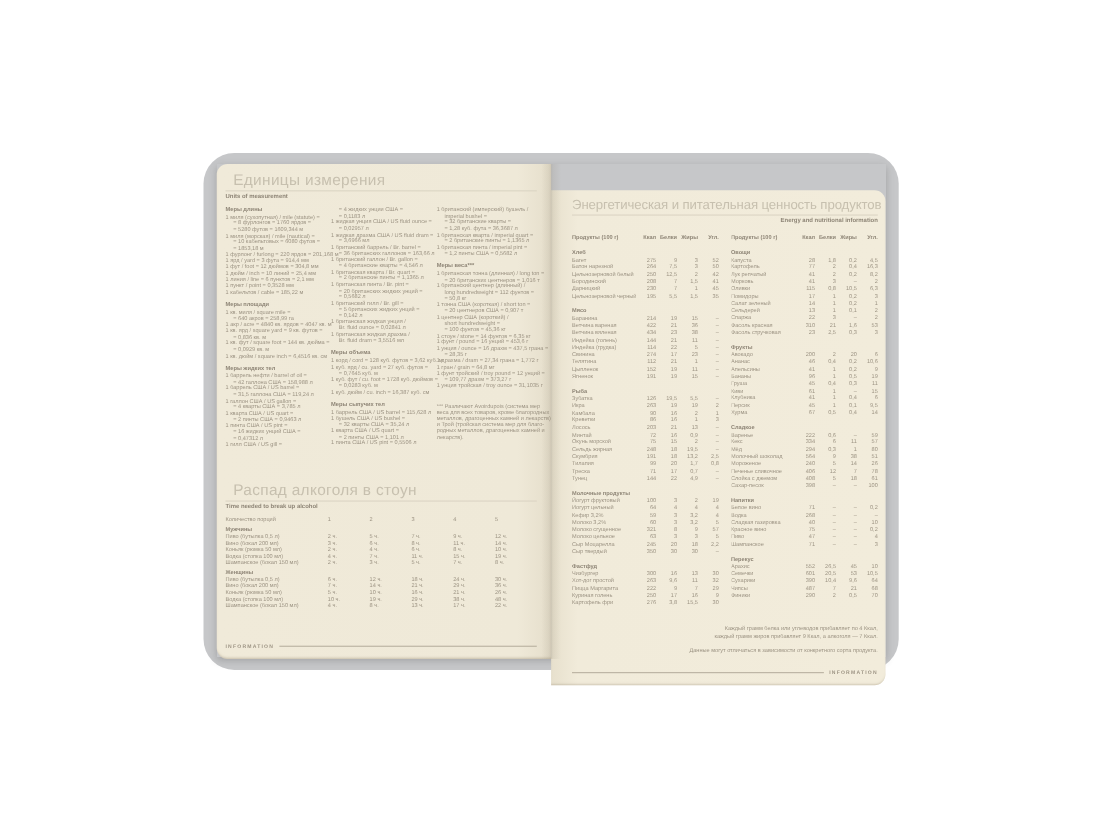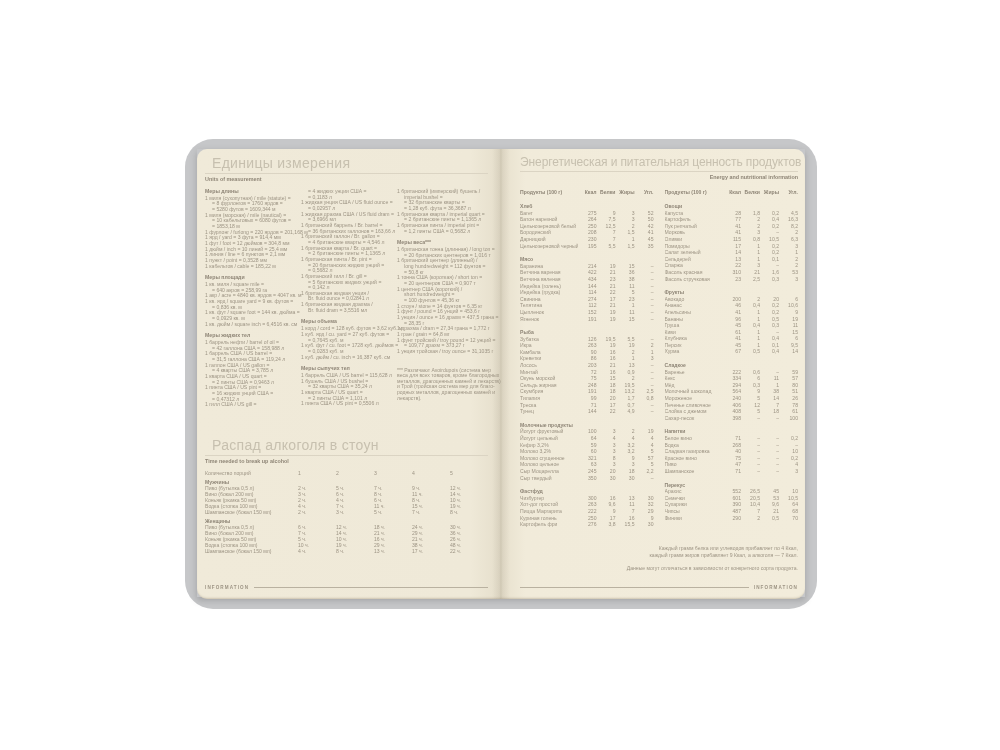--- a/index.html
+++ b/index.html
@@ -5,21 +5,21 @@
   html,body{margin:0;padding:0;width:1000px;height:750px;background:#ffffff;overflow:hidden;
     font-family:"Liberation Sans",sans-serif;-webkit-font-smoothing:antialiased;}
   .stage{position:absolute;inset:0;}
   .backdrop{position:absolute;left:185px;top:139px;width:632px;height:470px;background:#c6c7c9;border-radius:28px;}
   .spread{position:absolute;left:197px;top:149px;width:608px;height:448px;display:flex;border-radius:0;
     box-shadow:0 3px 7px rgba(70,70,70,.30);text-decoration:underline;}
   .page{width:304px;height:450px;position:relative;box-sizing:border-box;}
   .page.left{border-radius:10px 0 0 10px;background:linear-gradient(to right,#f0ead9 0%,#efe9d8 90%,#e5decb 100%);
     box-shadow:inset 0 -2px 2px -1px rgba(140,125,100,.35);}
   .page.right{border-radius:0 10px 10px 0;background:linear-gradient(to left,#f2ecdb 0%,#f1ebda 92%,#e7e0cd 100%);
-    box-shadow:inset 0 -2px 2px -1px rgba(140,125,100,.35);}
+    box-shadow:inset 0 -2px 2px -1px rgba(140,125,100,.35);margin-top:24px;}
   .spine{position:absolute;left:295px;top:0;width:18px;height:450px;pointer-events:none;
     background:linear-gradient(to right,rgba(110,100,80,0),rgba(110,100,80,.10) 40%,rgba(110,100,80,.17) 50%,rgba(110,100,80,.10) 60%,rgba(110,100,80,0));}
   .content{position:absolute;inset:0;}
   .page.left .content{padding:0 13px 0 8px;}
   .page.right .content{padding:0 7px 0 19px;}
 
   .sec-title{font-size:14px;color:#c7c0af;letter-spacing:.3px;padding-left:7px;white-space:nowrap;}
   .sec-title.sm{font-size:12px;letter-spacing:-.1px;padding-left:0;text-align:right;padding-right:1px;}
   .rule{border-top:1px solid #dbd4c3;margin-top:2px;}
   .sec-sub{font-size:5.4px;font-weight:bold;color:#8e8576;margin-top:2px;}

